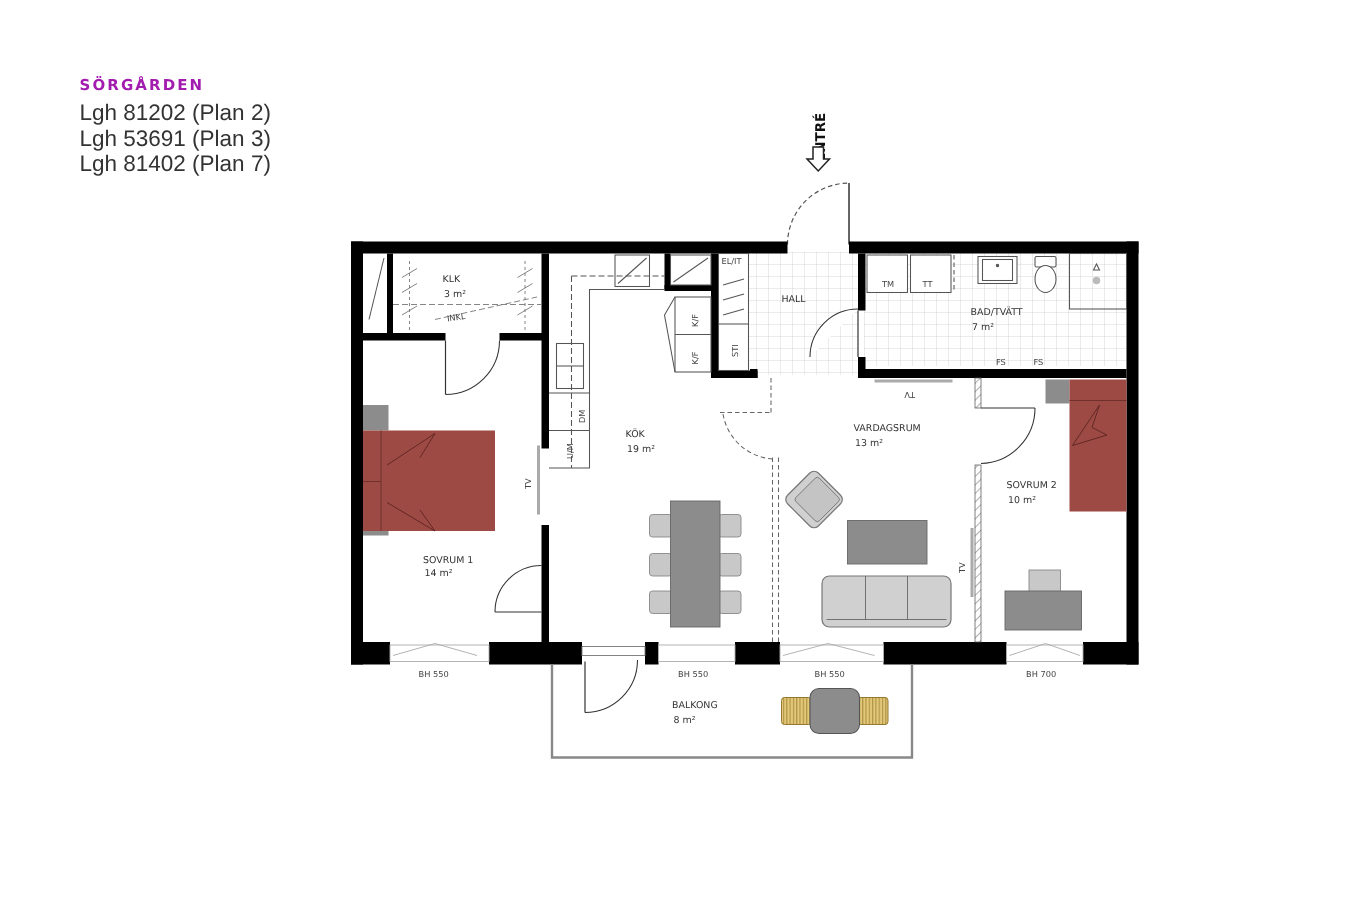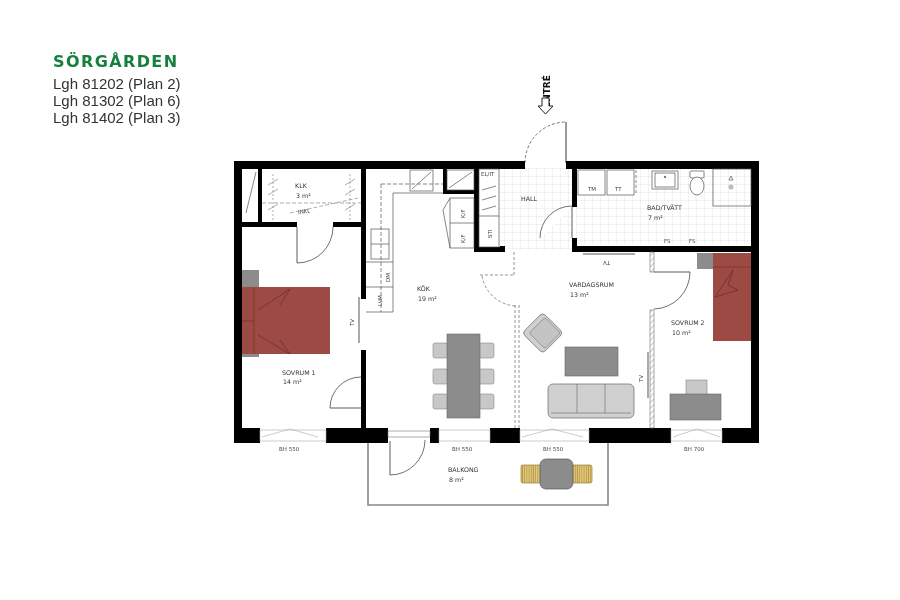--- a/index.html
+++ b/index.html
@@ -1,32 +1,32 @@
 <!DOCTYPE html>
 <html><head>
 <meta charset="utf-8">
 <style>
   html, body { margin:0; padding:0; background:#ffffff; }
   body { width:900px; height:600px; position:relative; overflow:hidden; font-family:"DejaVu Sans", sans-serif; }
   .header { position:absolute; left:53px; top:52px; }
-  .title { font-family:"DejaVu Sans", sans-serif; font-weight:bold; font-size:16px; letter-spacing:1.4px; color:#15803d; margin-bottom:4px; }
+  .title { font-family:"DejaVu Sans", sans-serif; font-weight:bold; font-size:10px; letter-spacing:1.4px; color:#a21caf; margin-bottom:4px; }
   .unit { font-family:"Liberation Sans", sans-serif; font-size:15px; color:#333; line-height:17px; }
   svg.plan { position:absolute; left:0; top:0; }
   .lbl { font-family:"DejaVu Sans", sans-serif; font-size:6.3px; fill:#333; }
   .lblsm { font-family:"DejaVu Sans", sans-serif; font-size:5.5px; fill:#444; }
   .entre { font-family:"DejaVu Sans", sans-serif; font-weight:bold; font-size:9px; fill:#111; }
 </style>
 </head>
 <body>
 
 <div class="header">
   <div class="title">SÖRGÅRDEN</div>
   <div class="unit">Lgh 81202 (Plan 2)</div>
-  <div class="unit">Lgh 81302 (Plan 6)</div>
-  <div class="unit">Lgh 81402 (Plan 3)</div>
+  <div class="unit">Lgh 53691 (Plan 3)</div>
+  <div class="unit">Lgh 81402 (Plan 7)</div>
 </div>
 
 <svg class="plan" width="900" height="600" viewBox="0 0 900 600">
   <defs>
     <pattern id="tiles" width="8" height="8" patternUnits="userSpaceOnUse">
       <path d="M8 0 L0 0 0 8" fill="none" stroke="#d4d4d4" stroke-width="0.6"></path>
     </pattern>
     <pattern id="hatch" width="4" height="4" patternUnits="userSpaceOnUse" patternTransform="rotate(45)">
       <line x1="0" y1="0" x2="0" y2="4" stroke="#777" stroke-width="0.8"></line>
     </pattern>

